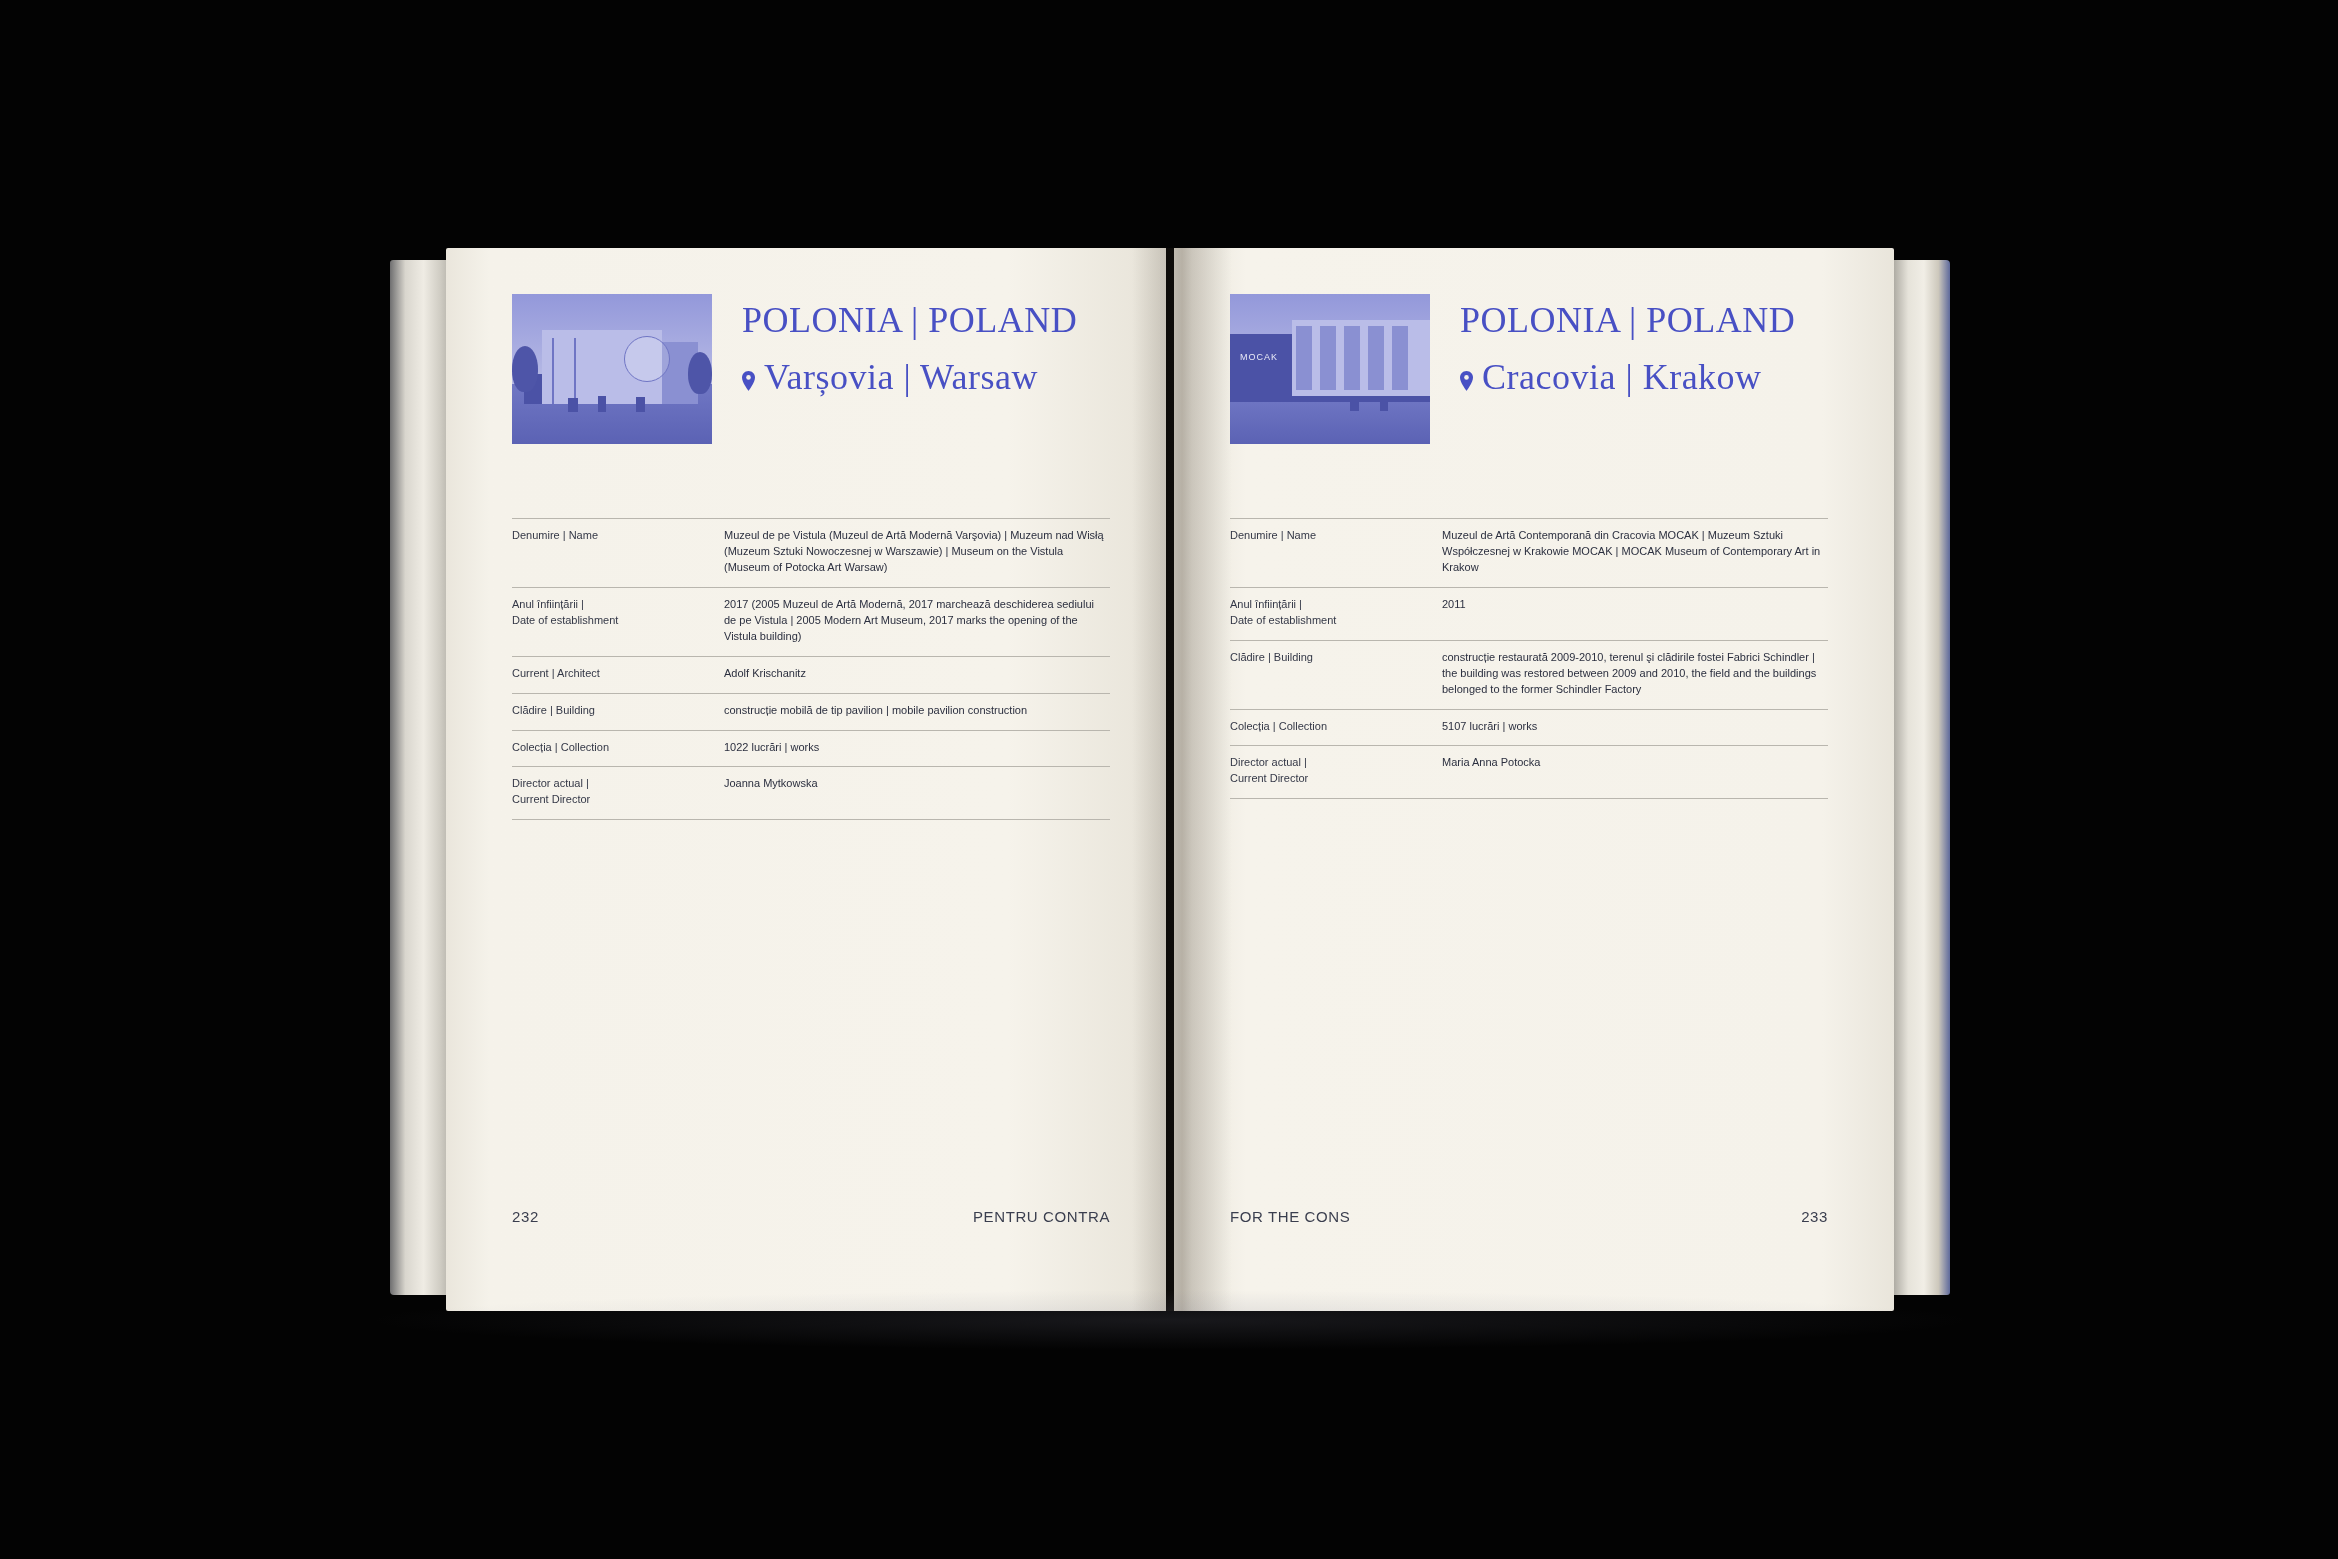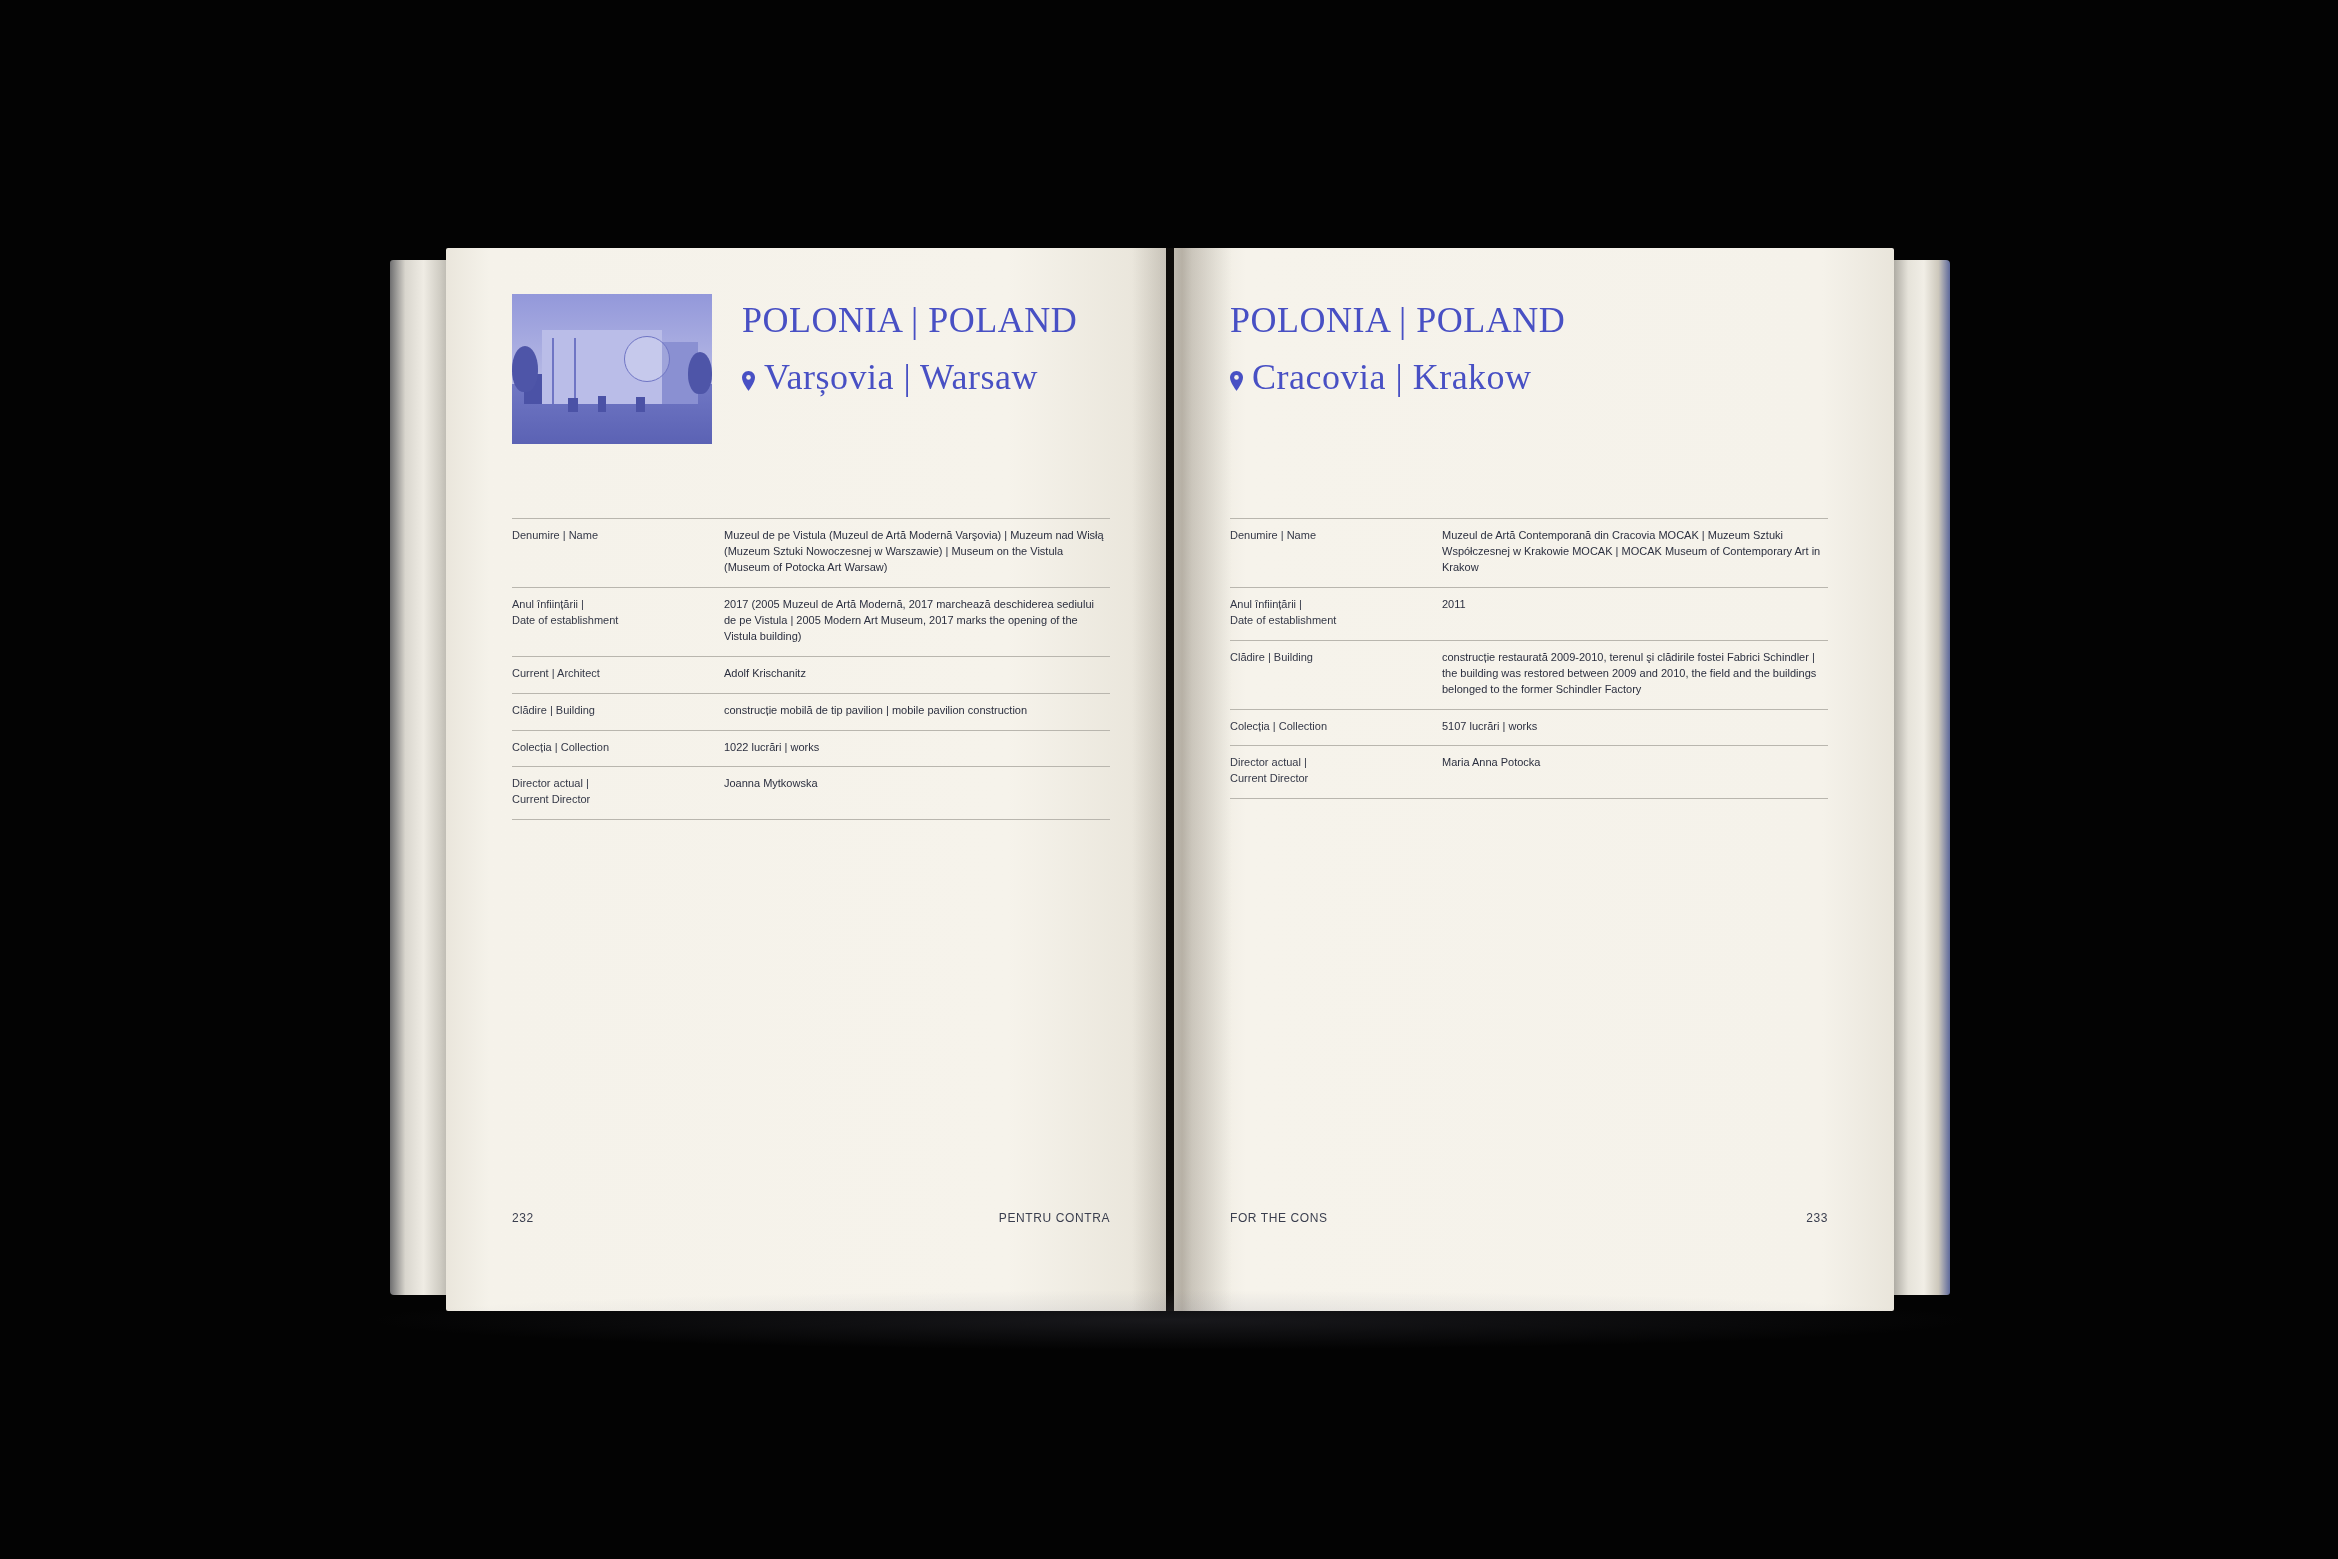--- a/index.html
+++ b/index.html
@@ -182,21 +182,21 @@
   }
 
   
   .footer {
     position: absolute;
     left: 66px;
     right: 56px;
     bottom: 86px;
     display: flex;
     justify-content: space-between;
-    font-size: 12px;
+    font-size: 15px;
     letter-spacing: 0.6px;
     color: #3a3e4e;
   }
   .page.right .footer { left: 56px; right: 66px; }
 
   .book-shadow {
     position: absolute;
     left: 360px; top: 1290px;
     width: 1620px; height: 60px;
     background: radial-gradient(ellipse at center, rgba(120,120,140,0.18) 0%, rgba(0,0,0,0) 70%);
@@ -285,20 +285,35 @@
         <span>232</span>
         <span>PENTRU CONTRA</span>
       </div>
     </div>
 
     <div class="page right">
       <div class="page-inner">
 
         <div class="header">
 
+          <div class="thumb">
+            <div class="sky"></div>
+            <div class="ground" style="height:32%"></div>
+            <div class="bld dark" style="left:0px;top:40px;width:62px;height:62px;"></div>
+            <div class="bld" style="left:62px;top:26px;width:138px;height:76px;"></div>
+            <div class="bld mid" style="left:66px;top:32px;width:16px;height:64px;"></div>
+            <div class="bld mid" style="left:90px;top:32px;width:16px;height:64px;"></div>
+            <div class="bld mid" style="left:114px;top:32px;width:16px;height:64px;"></div>
+            <div class="bld mid" style="left:138px;top:32px;width:16px;height:64px;"></div>
+            <div class="bld mid" style="left:162px;top:32px;width:16px;height:64px;"></div>
+            <div class="cap" style="left:10px;top:58px;">MOCAK</div>
+            <div class="bld dark" style="left:0px;top:102px;width:200px;height:6px;"></div>
+            <div class="bld dark" style="left:120px;top:104px;width:9px;height:13px;"></div>
+            <div class="bld dark" style="left:150px;top:104px;width:8px;height:13px;"></div>
+          </div>
 
           <div class="titleblock">
             <div class="title-main">POLONIA | POLAND</div>
             <div class="title-sub">
               <span class="pin">
                 <svg width="13" height="20" viewBox="0 0 13 20">
                   <path d="M6.5 0 C2.9 0 0 2.9 0 6.5 C0 11.4 6.5 20 6.5 20 C6.5 20 13 11.4 13 6.5 C13 2.9 10.1 0 6.5 0 Z" fill="#4850c4"></path>
                   <circle cx="6.5" cy="6.4" r="2.3" fill="#f5f2ea"></circle>
                 </svg>
               </span>

